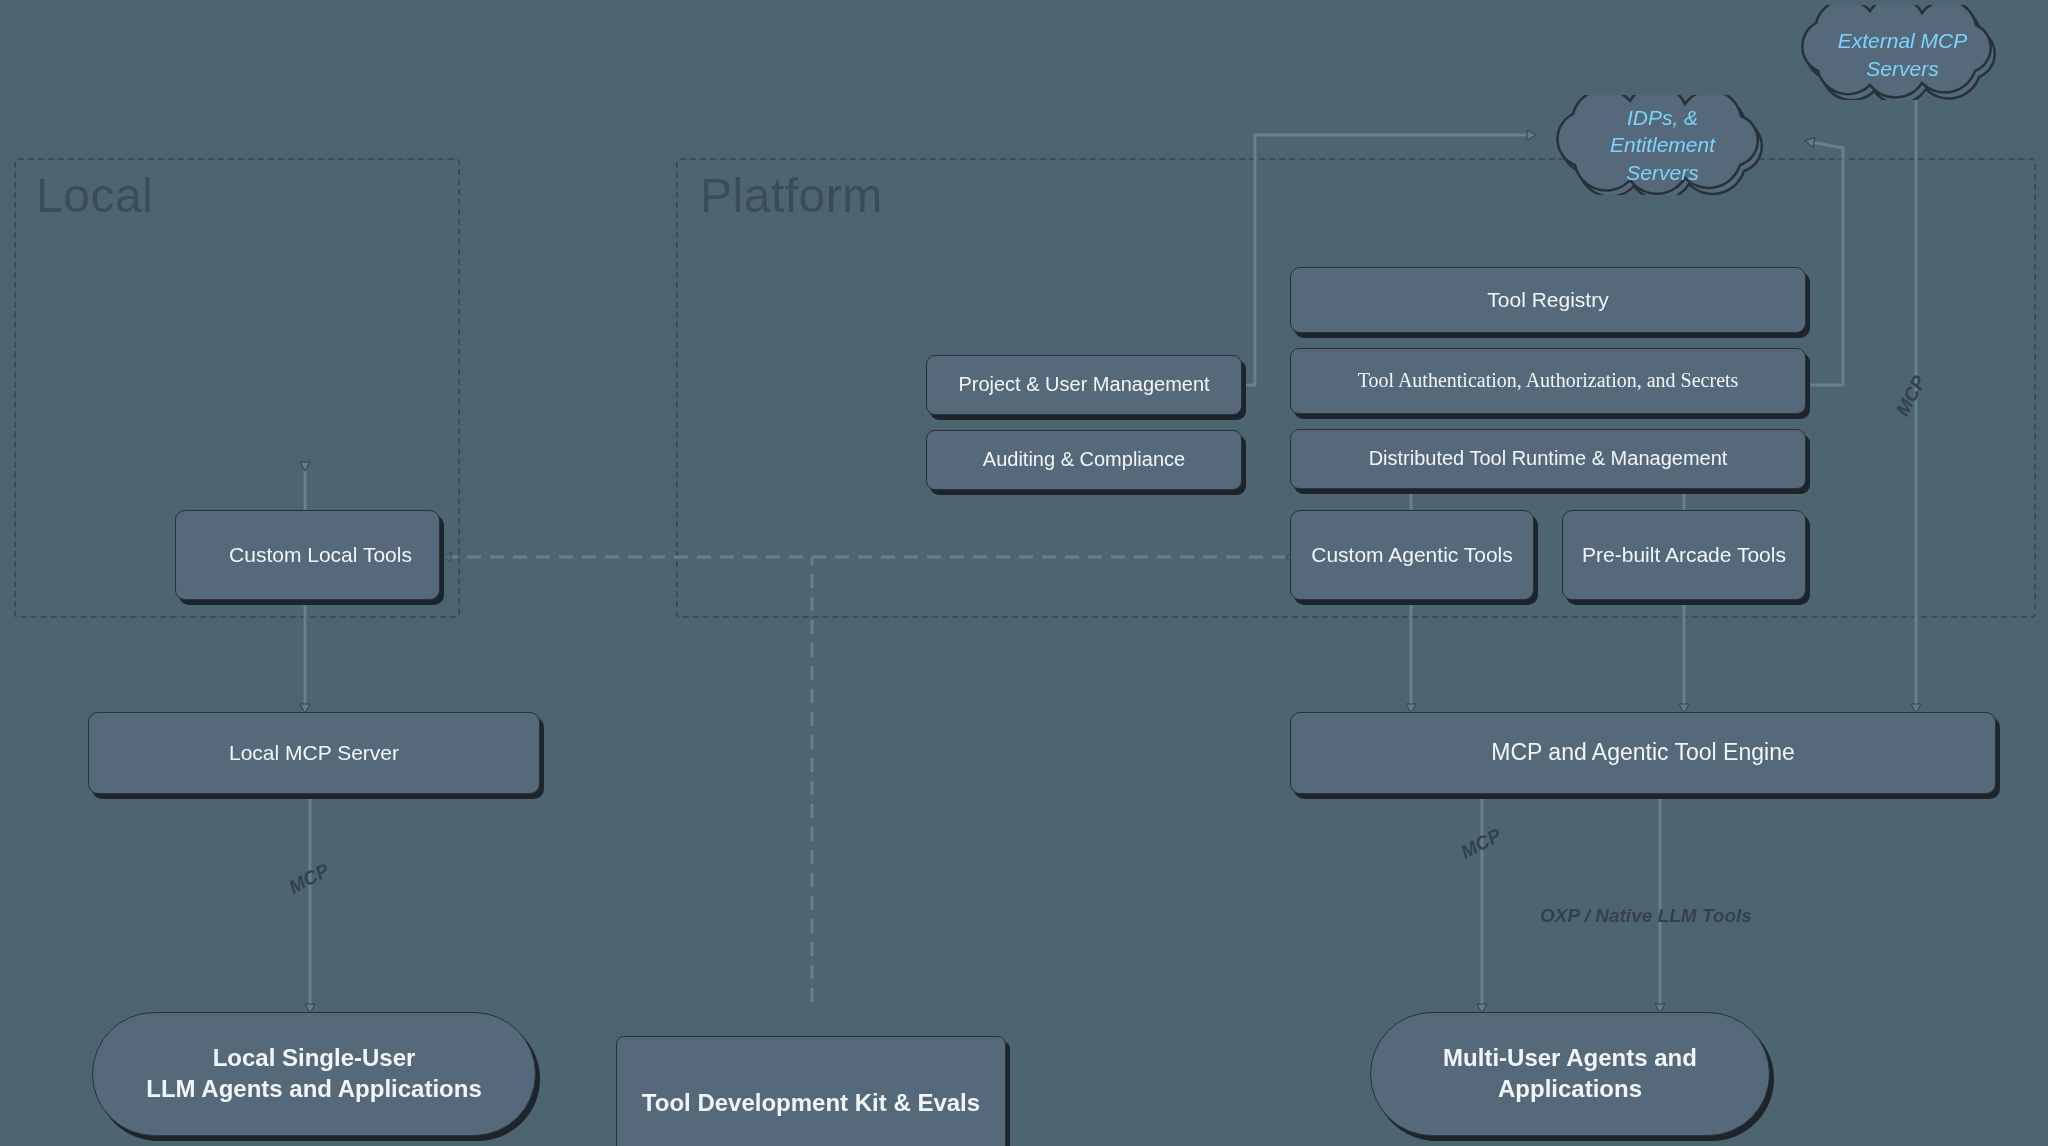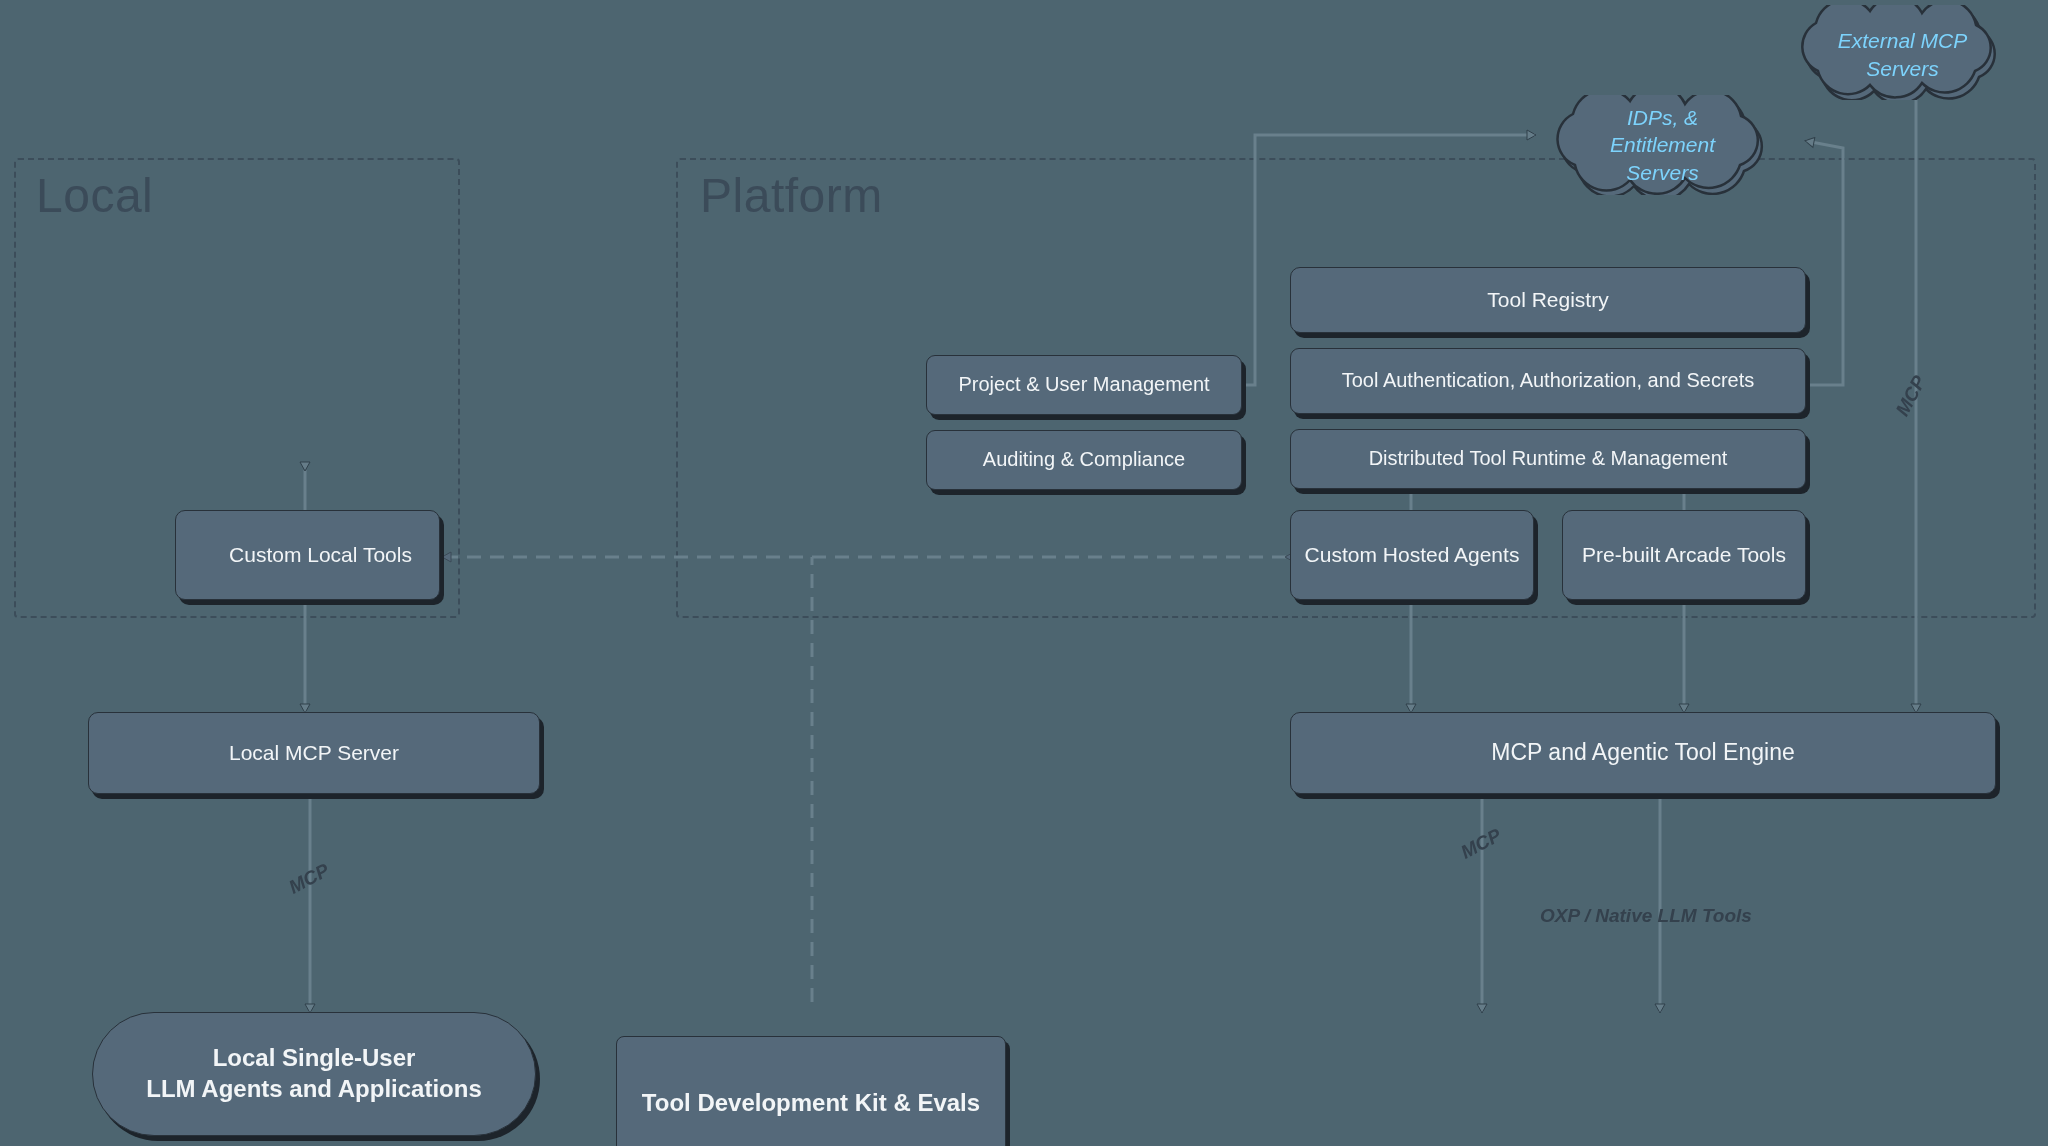--- a/index.html
+++ b/index.html
@@ -170,30 +170,34 @@
   </div>
 
   <div class="node sq bold" style="left:616px;top:1036px;width:390px;height:134px;">Tool Development Kit &amp; Evals</div>
 
   <div class="node small" style="left:926px;top:355px;width:316px;height:60px;">Project &amp; User Management</div>
 
   <div class="node small" style="left:926px;top:430px;width:316px;height:60px;">Auditing &amp; Compliance</div>
 
   <div class="node" style="left:1290px;top:267px;width:516px;height:66px;">Tool Registry</div>
 
-  <div class="node small" style="left:1290px;top:348px;width:516px;height:66px;">Tool Authentication, Authorization, and Secrets</div>
+  <div class="node small" style="left:1290px;top:348px;width:516px;height:66px;font-family:Liberation Serif, serif;">Tool Authentication, Authorization, and Secrets</div>
 
   <div class="node small" style="left:1290px;top:429px;width:516px;height:60px;">Distributed Tool Runtime &amp; Management</div>
 
-  <div class="node" style="left:1290px;top:510px;width:244px;height:90px;">Custom Hosted Agents</div>
+  <div class="node" style="left:1290px;top:510px;width:244px;height:90px;">Custom Agentic Tools</div>
 
   <div class="node" style="left:1562px;top:510px;width:244px;height:90px;">Pre-built Arcade Tools</div>
 
   <div class="node" style="left:1290px;top:712px;width:706px;height:82px;font-size:23px;">MCP and Agentic Tool Engine</div>
 
+  <div class="node stadium bold" style="left:1370px;top:1012px;width:400px;height:124px;flex-direction:column;">
+    <span>Multi-User Agents and</span>
+    <span>Applications</span>
+  </div>
 
   <div class="edge-label" style="left:288px;top:868px;transform:rotate(-28deg);">MCP</div>
 
   <div class="edge-label" style="left:1460px;top:833px;transform:rotate(-28deg);">MCP</div>
 
   <div class="edge-label" style="left:1890px;top:385px;transform:rotate(-62deg);">MCP</div>
 
   <div class="edge-label" style="left:1540px;top:905px;">OXP / Native LLM Tools</div>
 
 </div>

